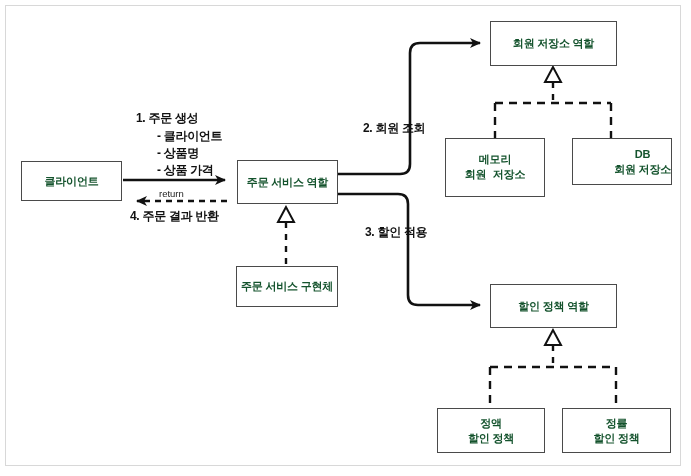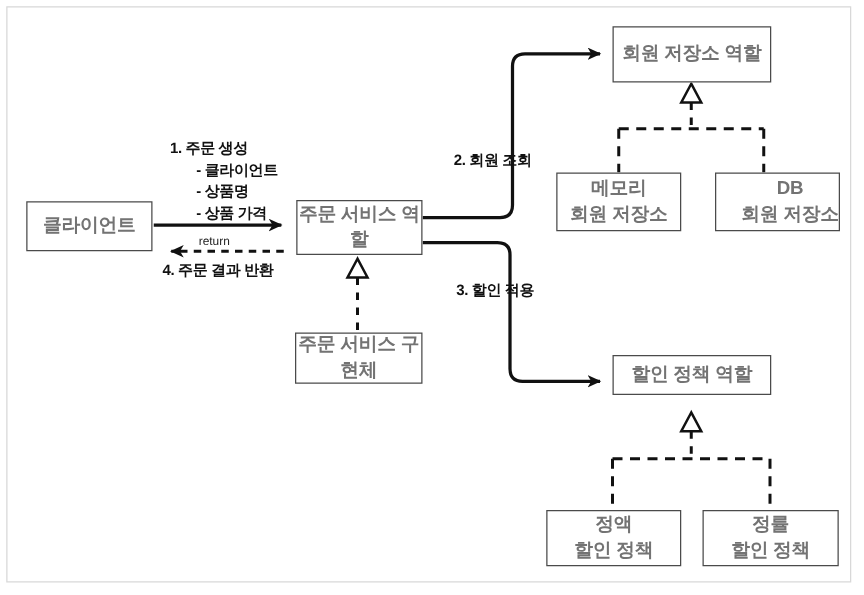--- a/index.html
+++ b/index.html
@@ -30,22 +30,22 @@
   .node {
     position: absolute;
     box-sizing: border-box;
     border: 1.3px solid #4a4a4a;
     background: #ffffff;
     display: flex;
     align-items: center;
     justify-content: center;
     text-align: center;
     font-weight: bold;
-    font-size: 15px;
-    color: #737373;
+    font-size: 11px;
+    color: #14532d;
     line-height: 1.35;
     letter-spacing: -0.2px;
   }
   .node .l2 { display: block; }
   .label {
     position: absolute;
     font-weight: bold;
     font-size: 12px;
     color: #111111;
     white-space: nowrap;
@@ -139,35 +139,35 @@
   </div>
 
   <div class="node" style="left:236px; top:266px; width:102px; height:41px;">
     <span>주문 서비스 구현체</span>
   </div>
 
   <div class="node" style="left:490px; top:21px; width:127px; height:45px;">
     <span>회원 저장소 역할</span>
   </div>
 
-  <div class="node" style="left:445px; top:138px; width:100px; height:47px;">
+  <div class="node" style="left:445px; top:138px; width:100px; height:59px;font-family:Liberation Mono, monospace;">
     <div>
       <span class="l2">메모리</span>
       <span class="l2">회원 저장소</span>
     </div>
   </div>
 
   <div class="node" style="left:572px; top:138px; width:100px; height:47px;justify-content:flex-end;">
     <div>
       <span class="l2">DB</span>
       <span class="l2">회원 저장소</span>
     </div>
   </div>
 
-  <div class="node" style="left:490px; top:284px; width:127px; height:32px;">
+  <div class="node" style="left:490px; top:284px; width:127px; height:44px;">
     <span>할인 정책 역할</span>
   </div>
 
   <div class="node" style="left:437px; top:408px; width:108px; height:45px;">
     <div>
       <span class="l2">정액</span>
       <span class="l2">할인 정책</span>
     </div>
   </div>
 

